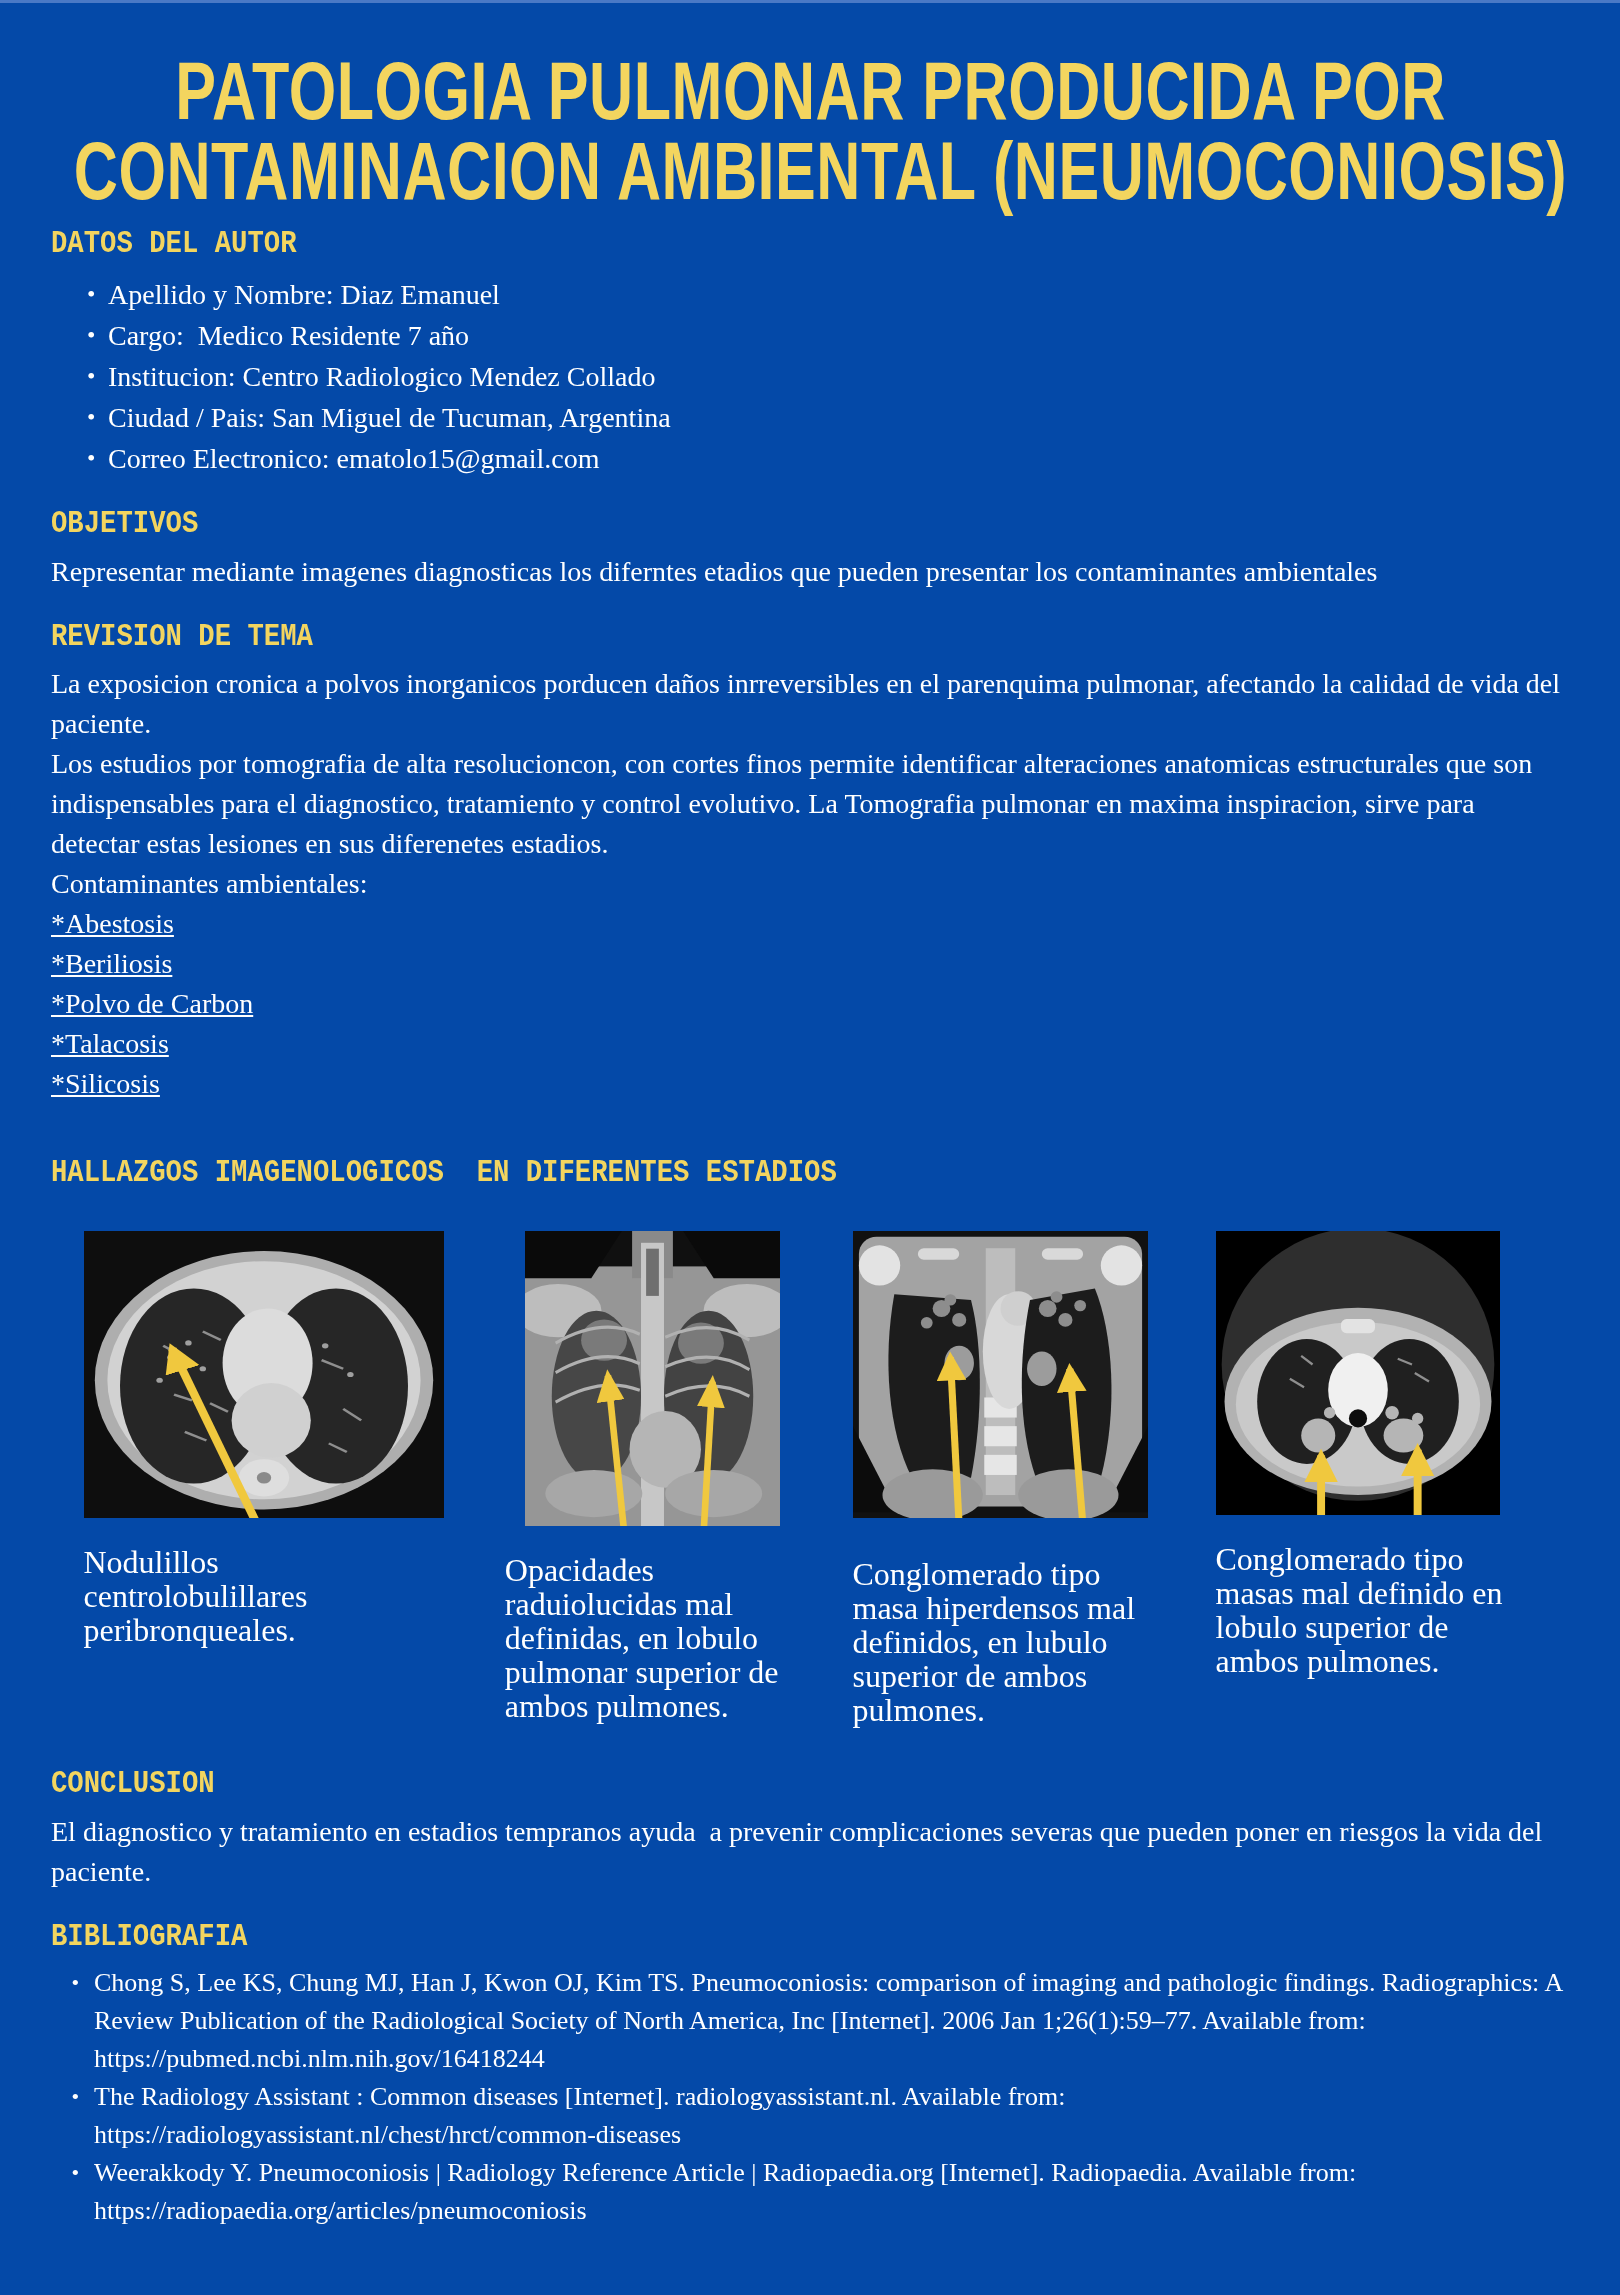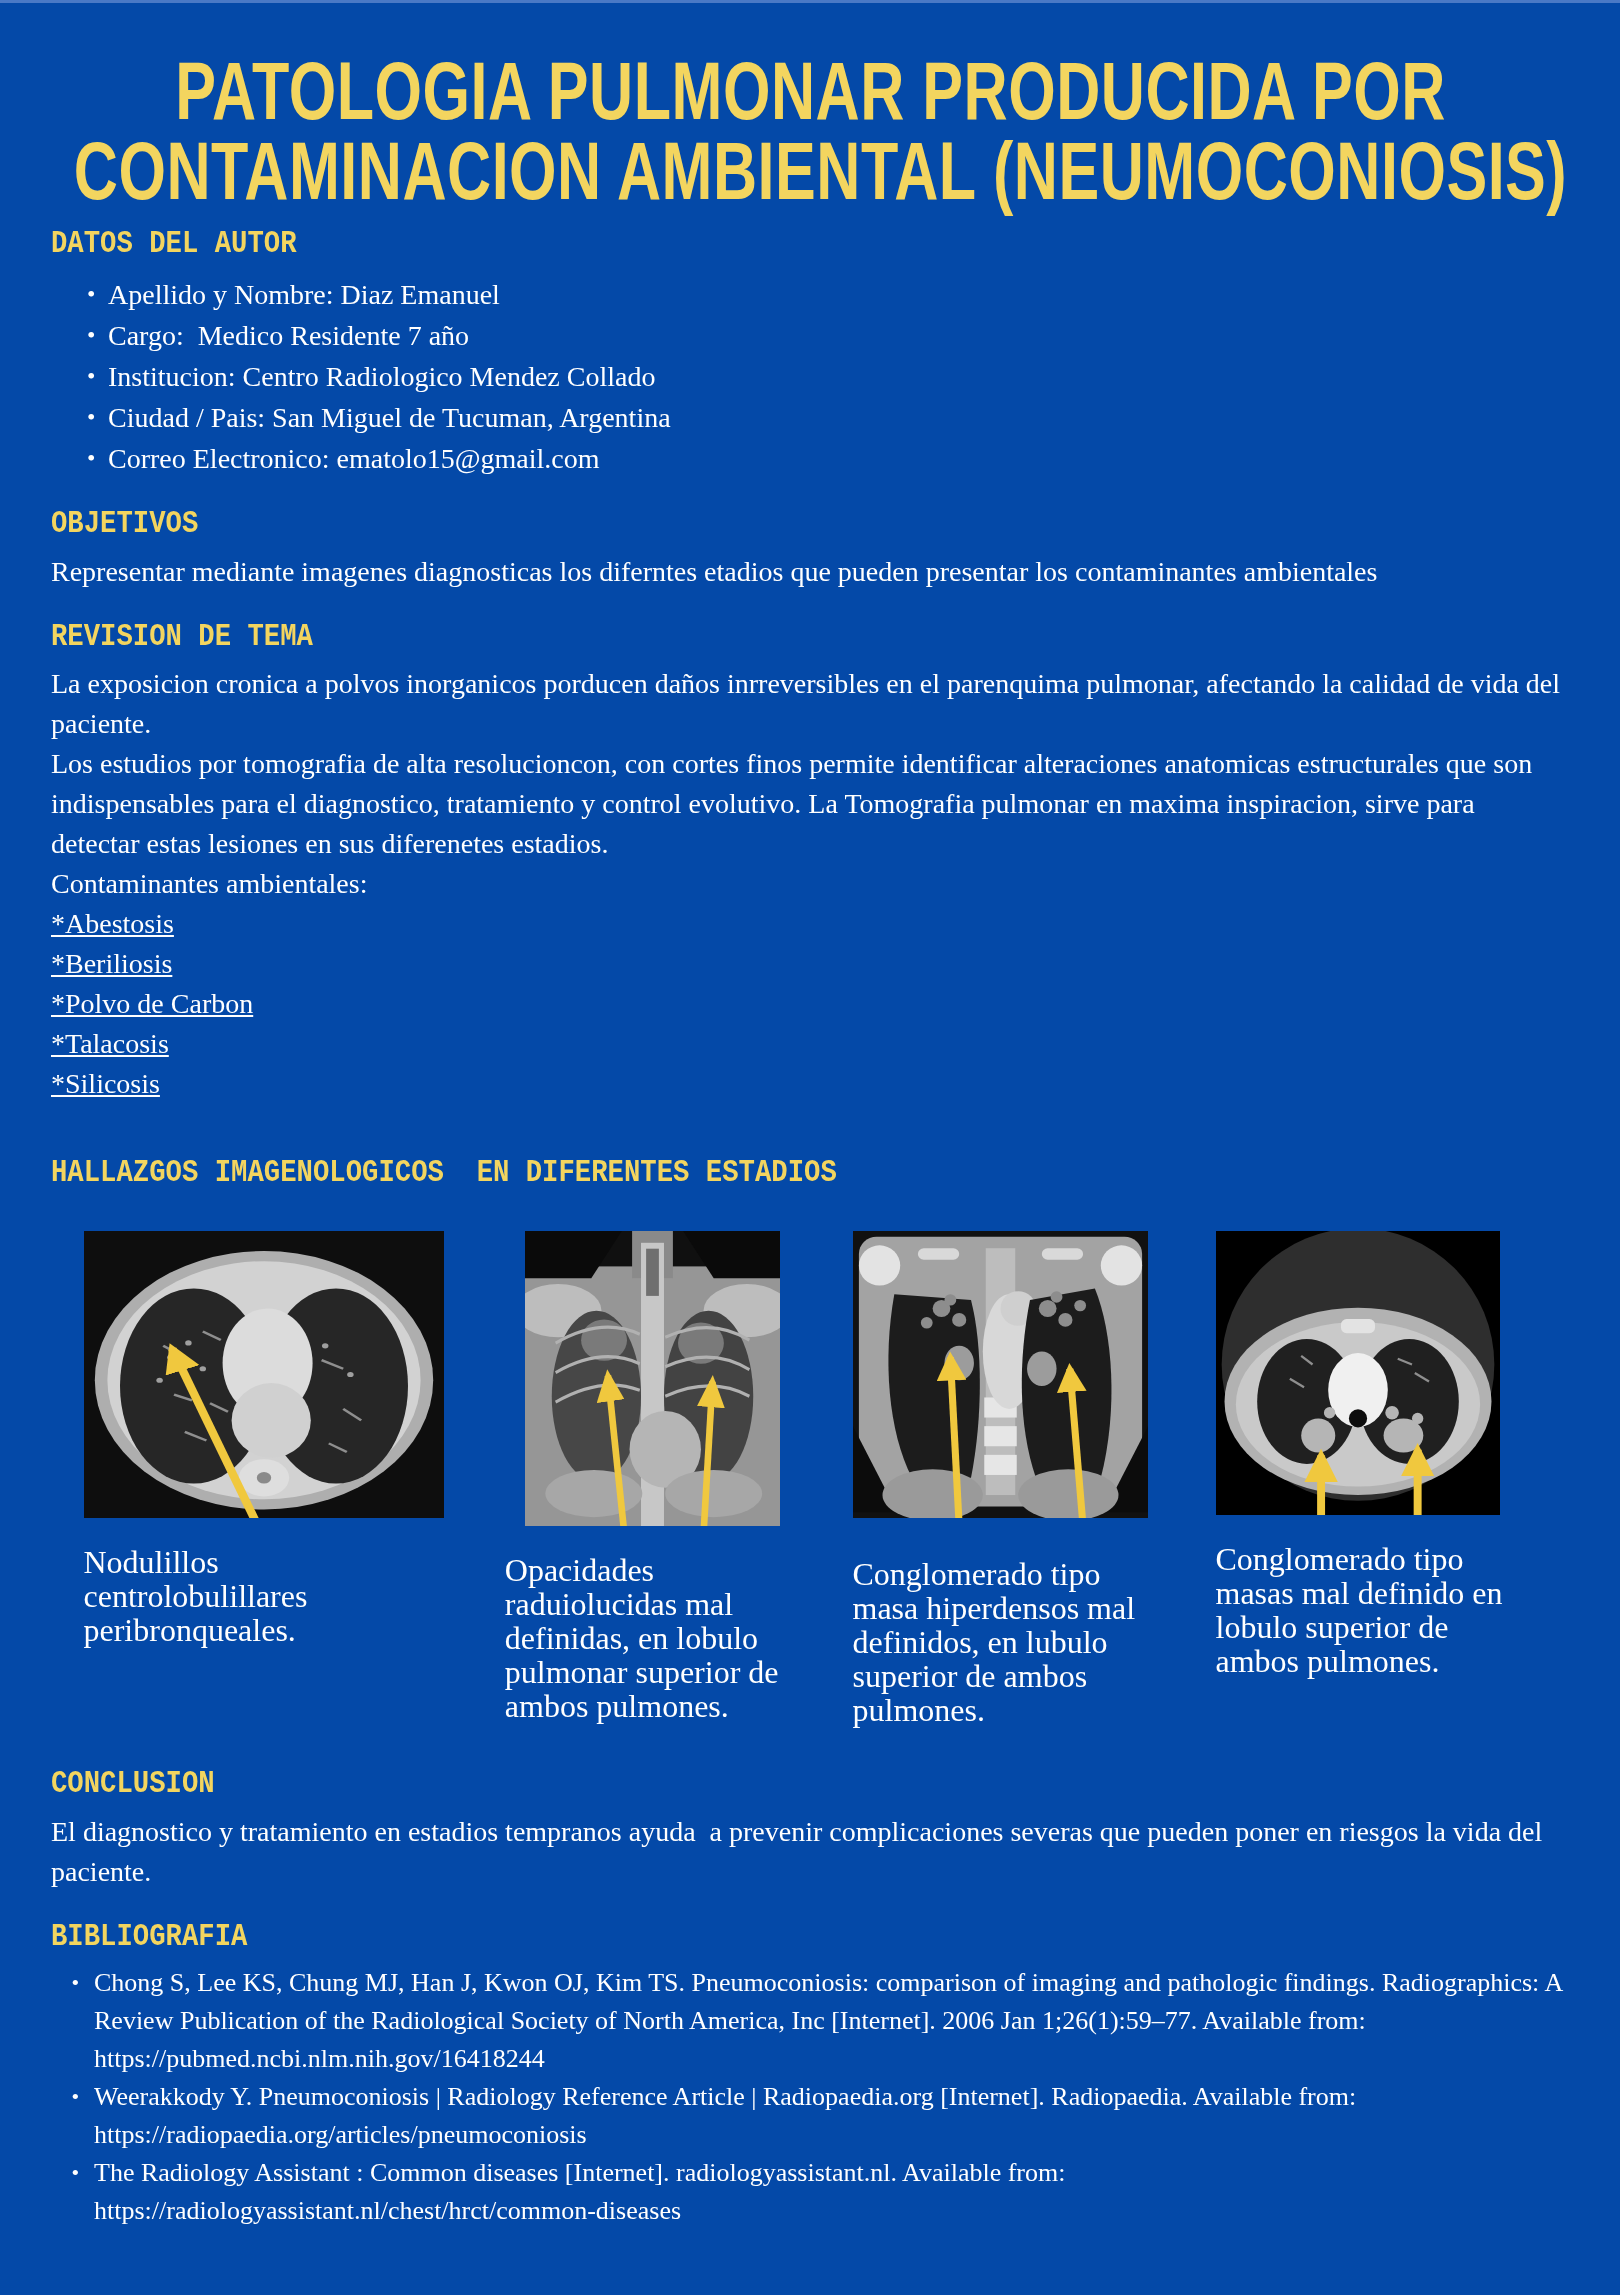--- a/index.html
+++ b/index.html
@@ -336,19 +336,19 @@
 
   <section class="mt-section" style="margin-top:38px">
     <h2 class="section-heading"><span class="condense">CONCLUSION</span></h2>
     <p class="body-text mt-para">El diagnostico y tratamiento en estadios tempranos ayuda  a prevenir complicaciones severas que pueden poner en riesgos la vida del paciente.</p>
   </section>
 
   <section class="mt-section">
     <h2 class="section-heading"><span class="condense">BIBLIOGRAFIA</span></h2>
     <ul class="bib-list">
       <li>Chong S, Lee KS, Chung MJ, Han J, Kwon OJ, Kim TS. Pneumoconiosis: comparison of imaging and pathologic findings. Radiographics: A Review Publication of the Radiological Society of North America, Inc [Internet]. 2006 Jan 1;26(1):59–77. Available from: https://pubmed.ncbi.nlm.nih.gov/16418244</li>
+      <li>The Radiology Assistant : Common diseases [Internet]. radiologyassistant.nl. Available from: https://radiologyassistant.nl/chest/hrct/common-diseases</li>
       <li>Weerakkody Y. Pneumoconiosis | Radiology Reference Article | Radiopaedia.org [Internet]. Radiopaedia. Available from: https://radiopaedia.org/articles/pneumoconiosis</li>
-      <li>The Radiology Assistant : Common diseases [Internet]. radiologyassistant.nl. Available from: https://radiologyassistant.nl/chest/hrct/common-diseases</li>
     </ul>
   </section>
 
 </div>
 
 
 </body></html>

